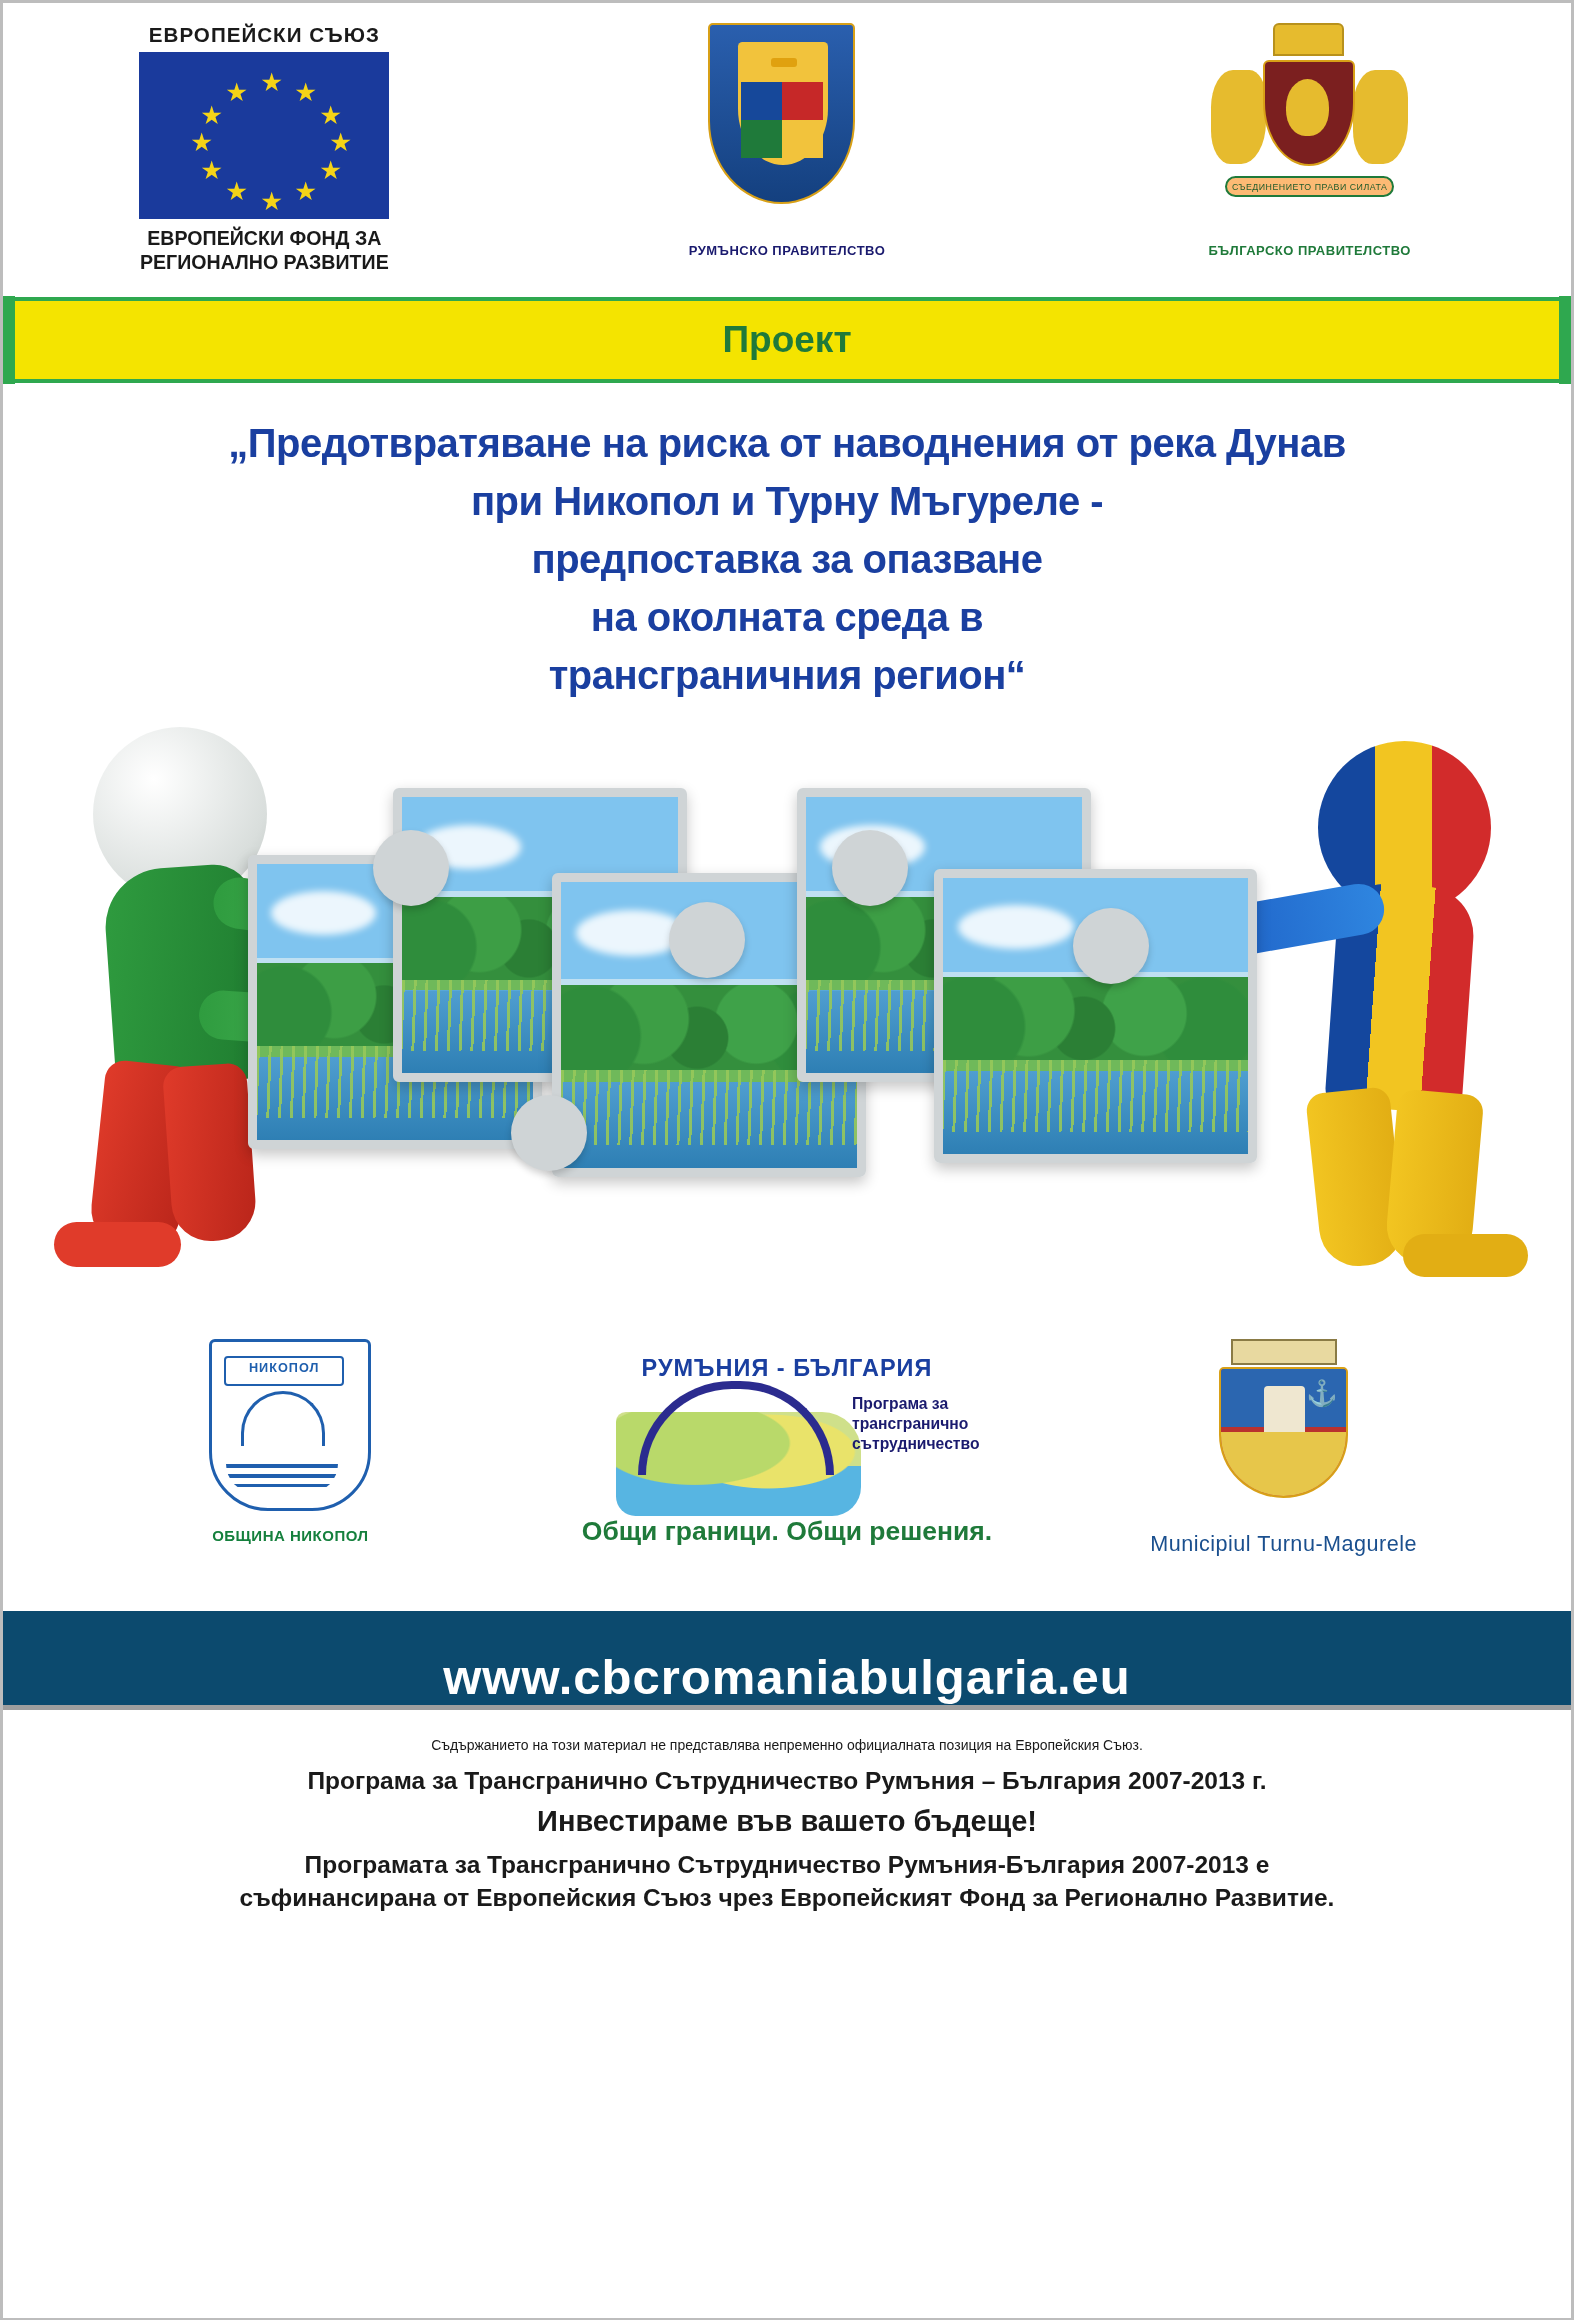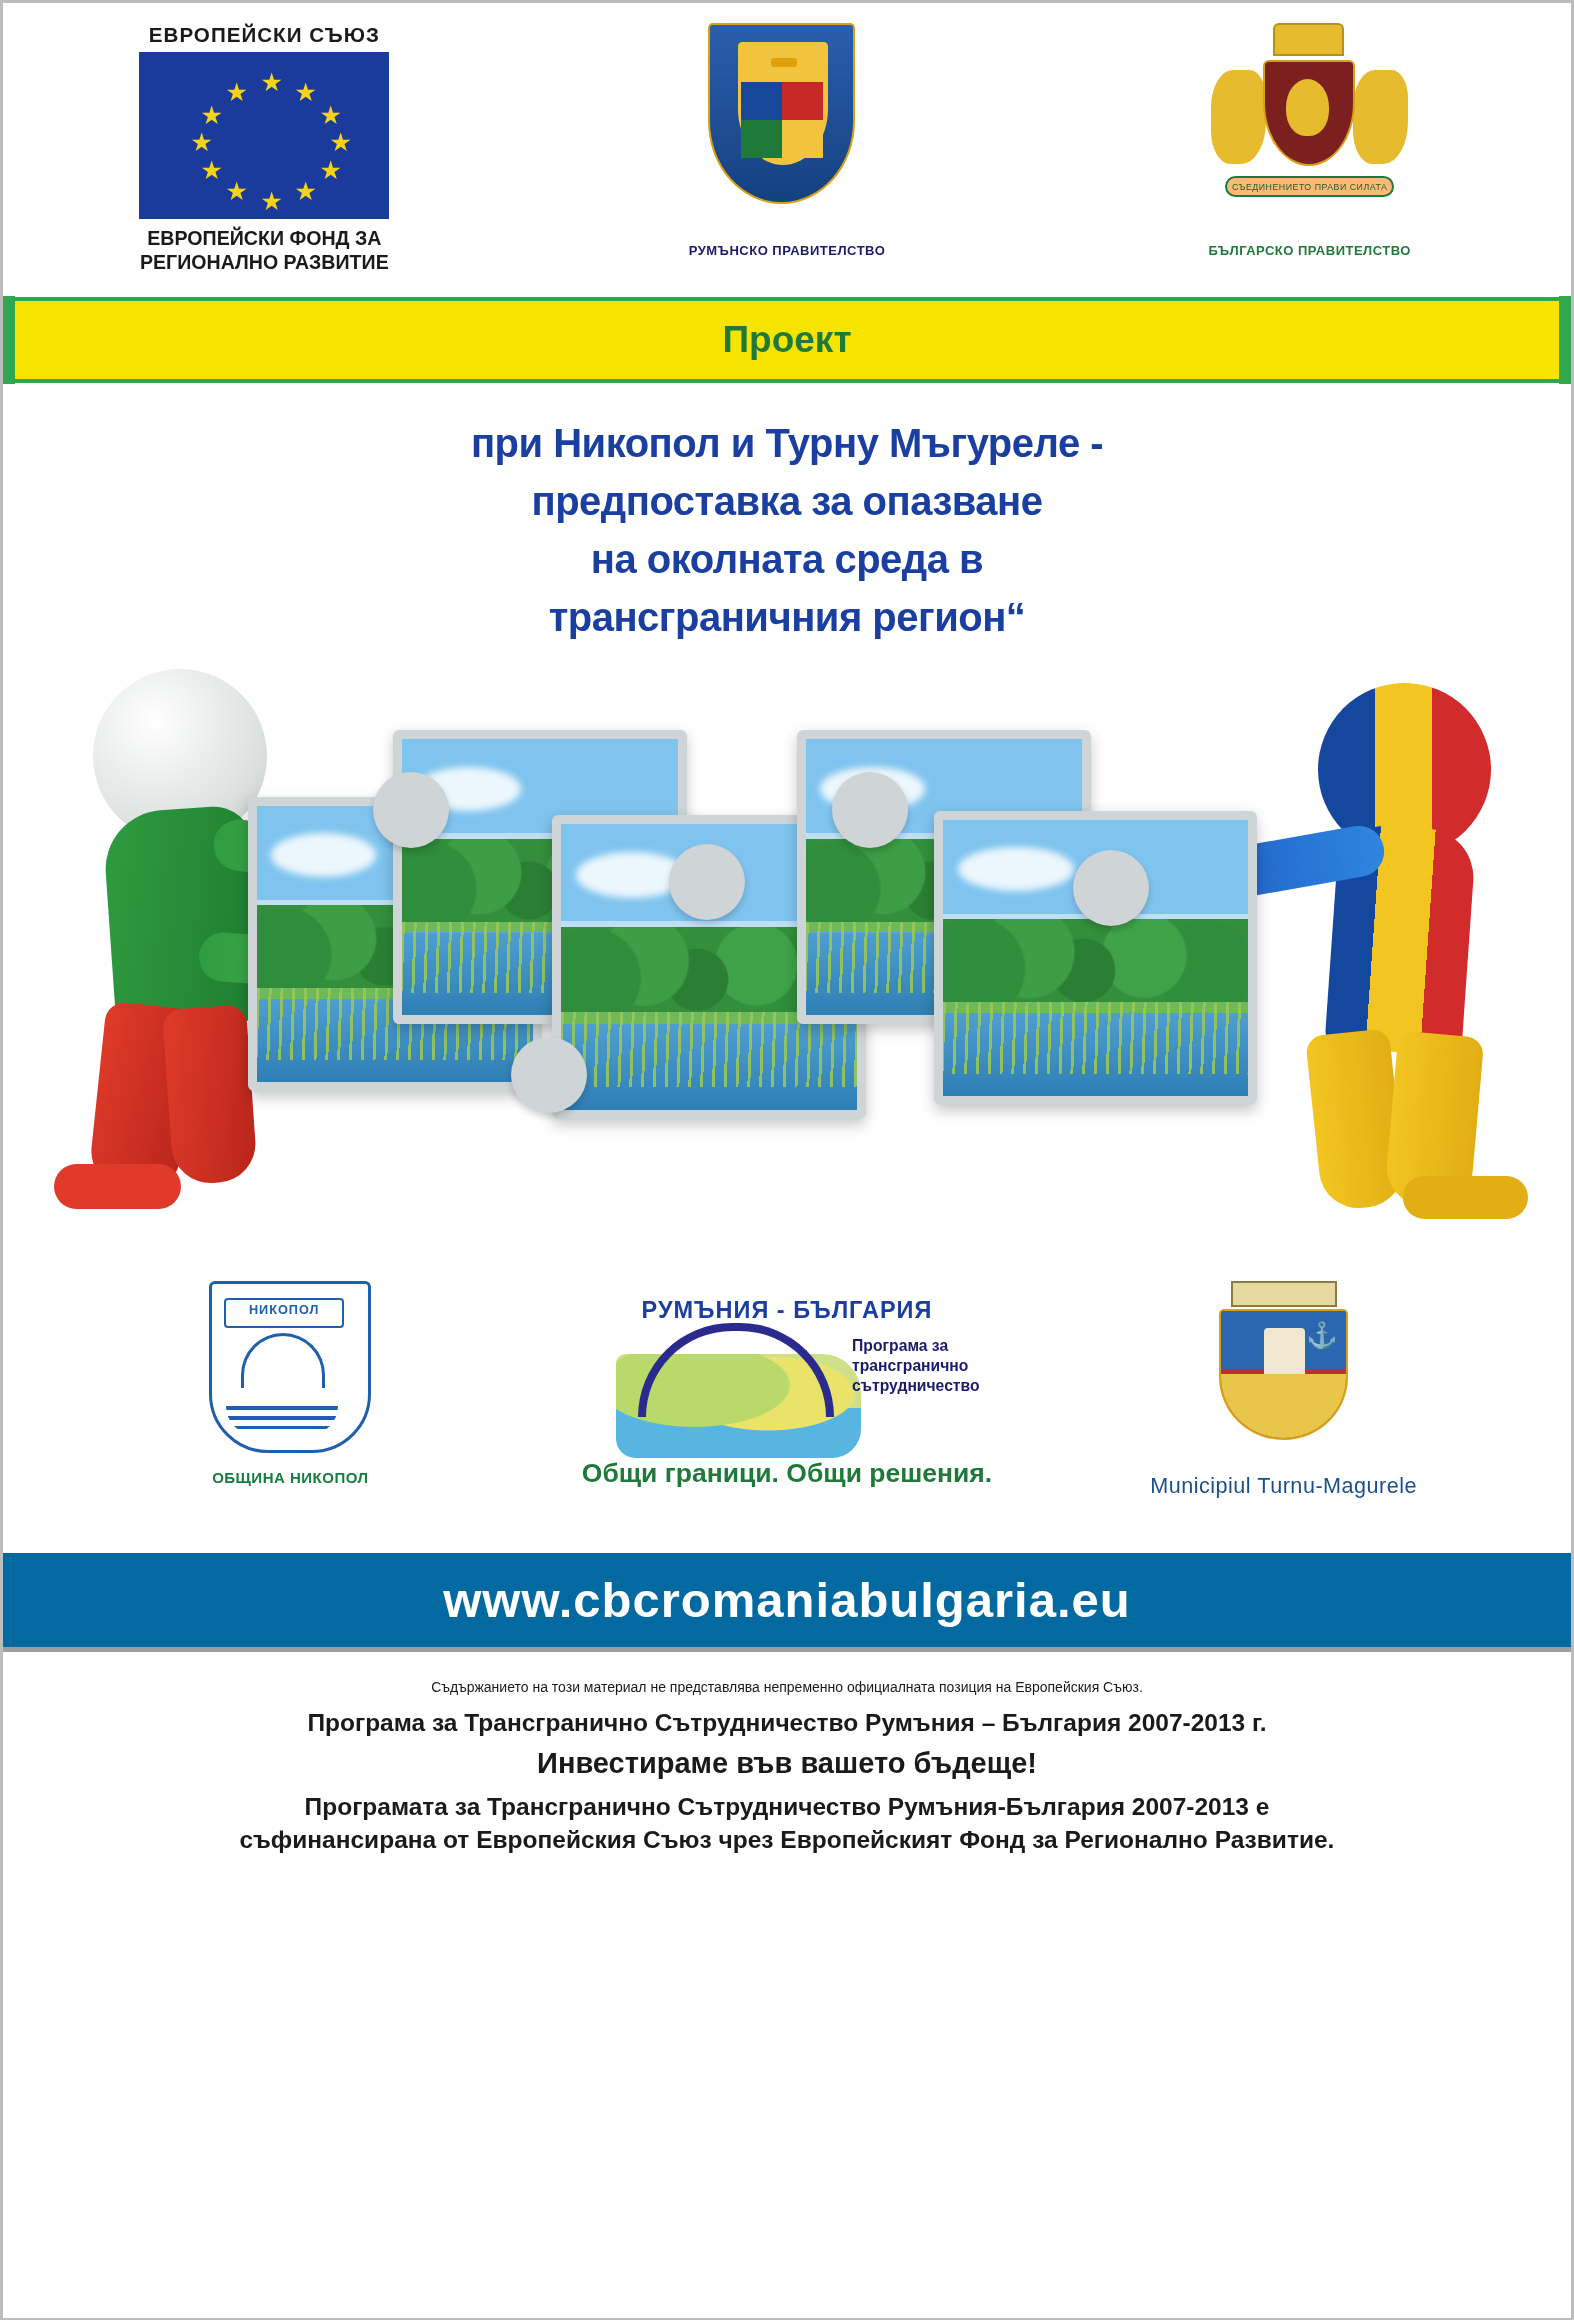--- a/index.html
+++ b/index.html
@@ -506,23 +506,23 @@
     color: #ffffff; font-size: 25.5px; line-height: 25.5px;
   }
   .tm-crest .shield .lions {
     position: absolute; left: 0; bottom: 0; width: 100%; height: 50%;
     background: #e7c64a;
   }
 
   
   .url-bar {
     height: 94px;
-    background: #0369a1;
+    background: #0c4a6e;
     display: flex;
-    align-items: center;
+    align-items: flex-end;
     justify-content: center;
     margin-top: 9.8px;
     border-bottom: 5.9px solid #9e9e9e;
   }
   .url-text {
     font-size: 49px;
     font-weight: bold;
     color: #ffffff;
     letter-spacing: 1px;
   }
@@ -592,20 +592,21 @@
       <div class="gov-caption bg">БЪЛГАРСКО ПРАВИТЕЛСТВО</div>
     </div>
 
   </div>
 
   <div class="band">
     <div class="band-title">Проект</div>
   </div>
 
   <div class="title-block">
+    <div class="title-line">„Предотвратяване на риска от наводнения от река Дунав</div>
     <div class="title-line">при Никопол и Турну Мъгуреле -</div>
     <div class="title-line">предпоставка за опазване</div>
     <div class="title-line">на околната среда в</div>
     <div class="title-line">трансграничния регион“</div>
   </div>
 
   <div class="illustration">
 
     <div class="fig-green-head"></div>
     <div class="fig-green-body"></div>

